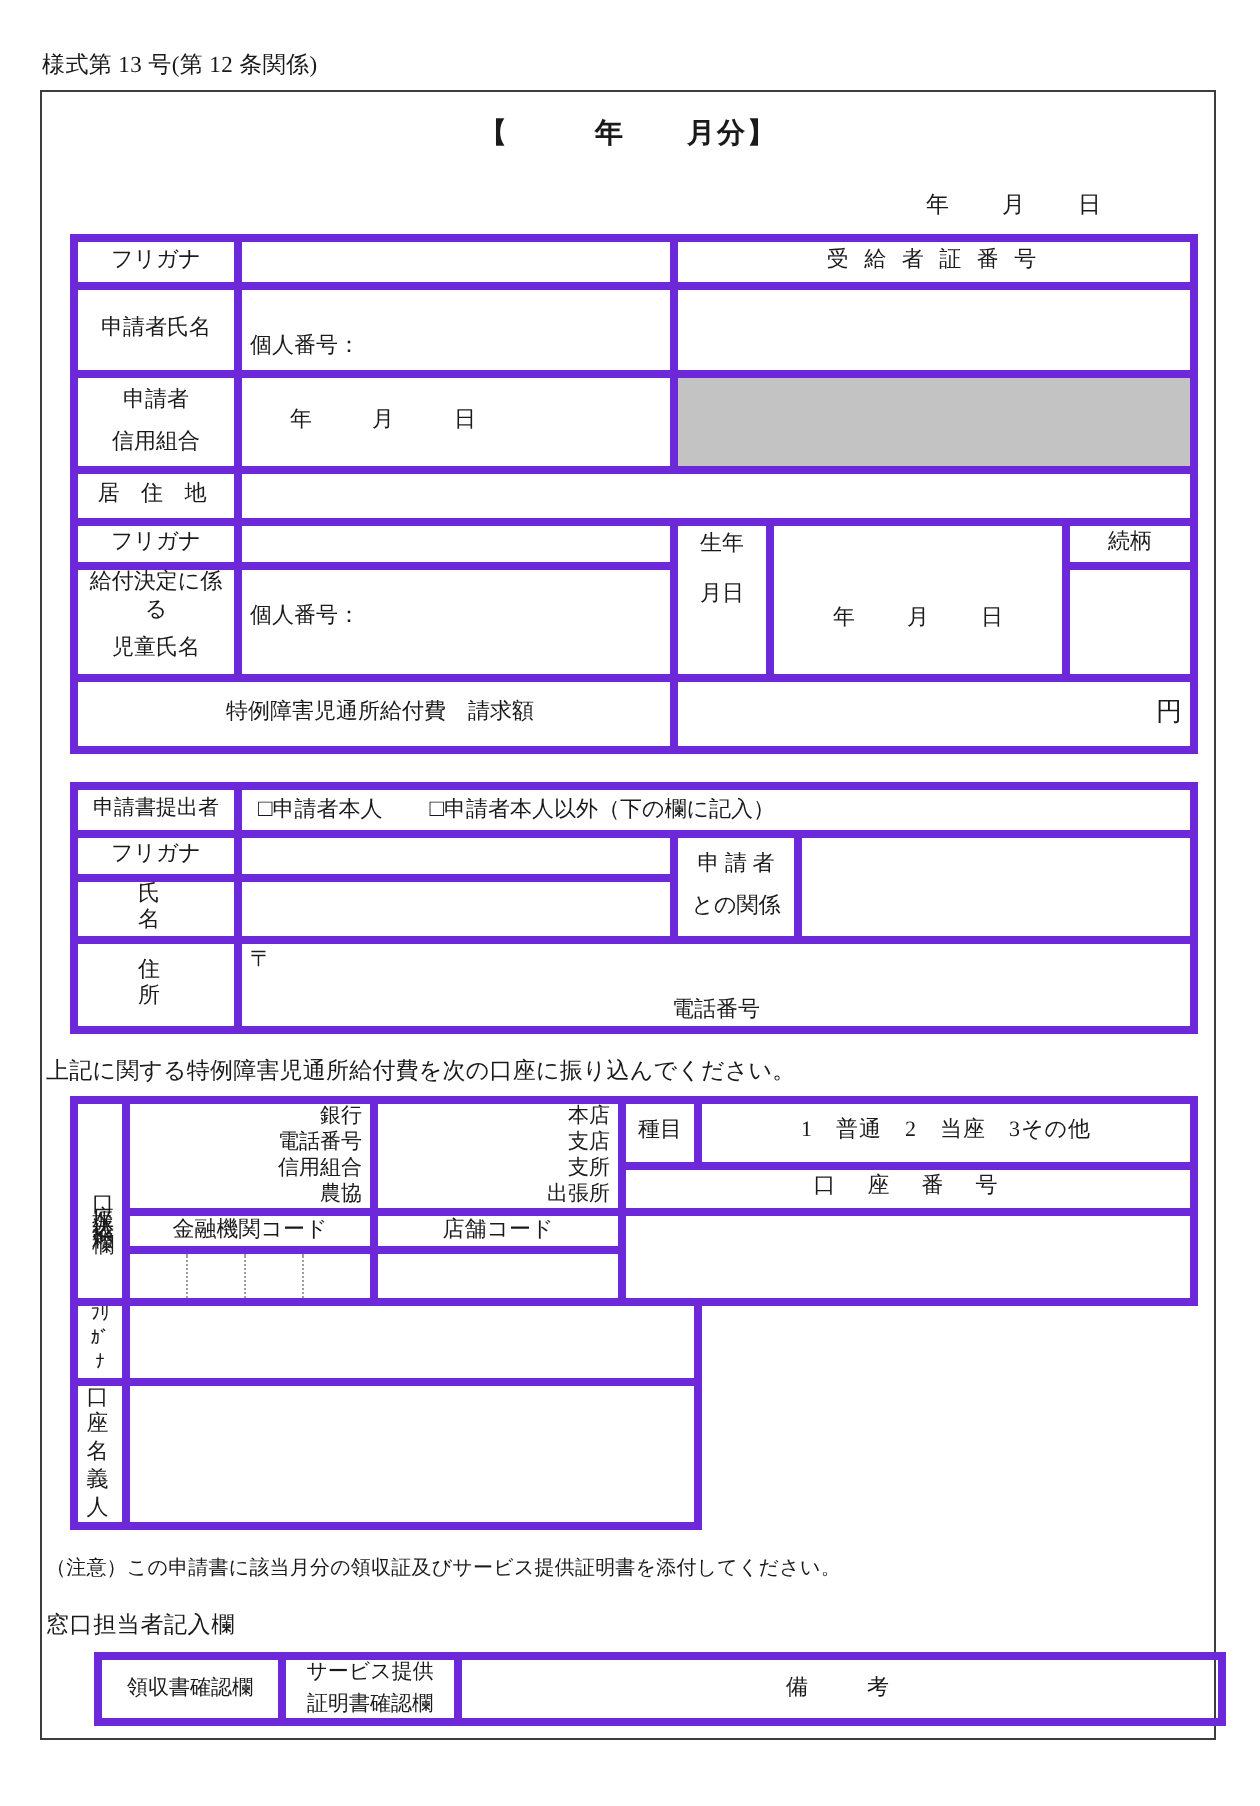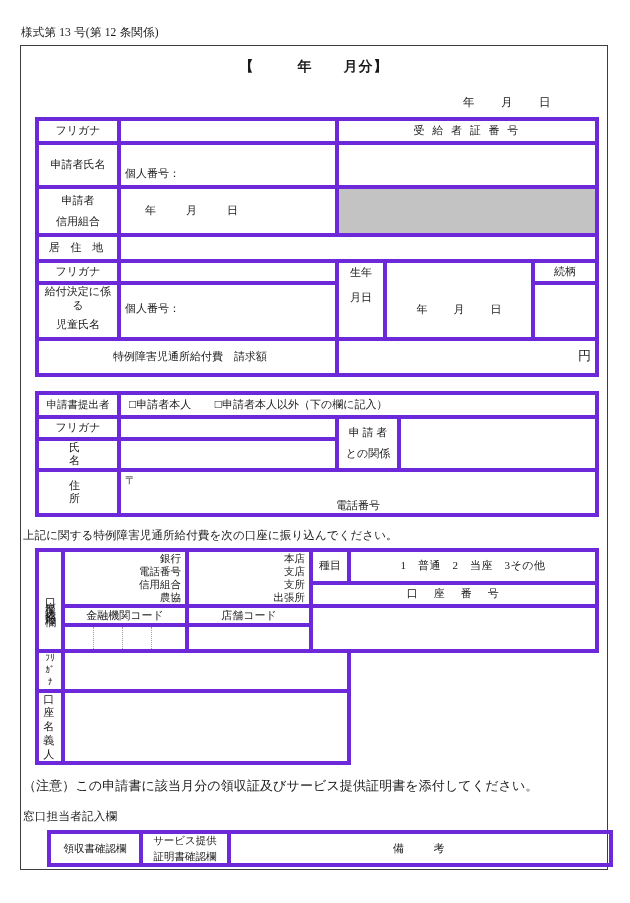--- a/index.html
+++ b/index.html
@@ -175,21 +175,21 @@
   .bank-kinds, .branch-kinds {
     text-align: right;
     font-size: 10.5px;
     line-height: 1.45;
     padding-right: 6px;
   }
   .kind-row { font-size: 11px; letter-spacing: .5px; }
 
   
   .note-line {
-    font-size: 13px;
+    font-size: 10px;
     margin-top: 12px;
     margin-left: -12px;
     letter-spacing: .1px;
   }
   .window-head {
     font-size: 11.5px;
     margin-top: 14px;
     margin-left: -12px;
     letter-spacing: .3px;
   }

